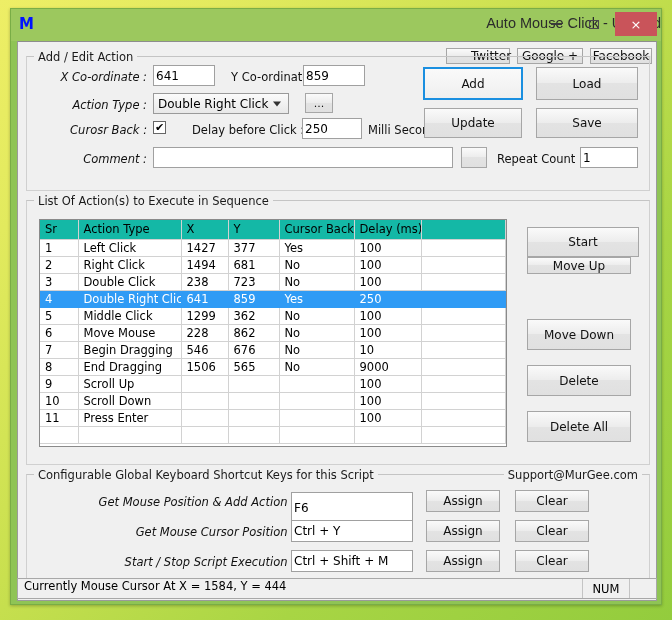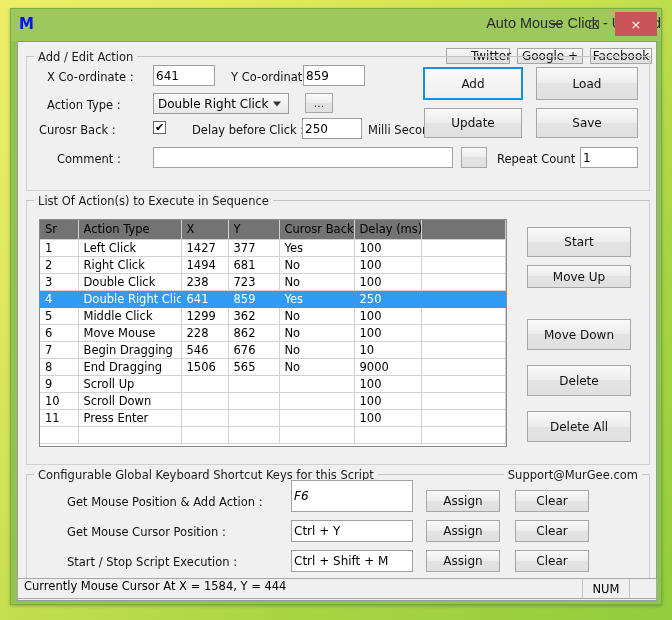--- a/index.html
+++ b/index.html
@@ -89,21 +89,21 @@
   #grp-list { left: 8px; top: 158px; width: 624px; height: 265px; }
   #grp-keys { left: 8px; top: 432px; width: 624px; height: 115px; }
 
   
   .lbl {
     position: absolute;
     font-size: 11.5px; color: #111;
     font-family: "DejaVu Sans", sans-serif;
     white-space: nowrap;
   }
-  .lbl.r { text-align: left; }
+  .lbl.r { text-align: right; font-style: italic; }
 
   
   .tin {
     position: absolute;
     background: #fff;
     border: 1px solid #a0a0a0;
     font-size: 12px; color: #000;
     font-family: "DejaVu Sans", sans-serif;
     padding: 0 2px;
     line-height: 1;
@@ -173,21 +173,21 @@
   table.grid th, table.grid td {
     border-right: 1px solid #d2d2d2;
     border-bottom: 1px solid #d2d2d2;
     padding: 0 0 0 5px;
     height: 17px;
     text-align: left;
     font-weight: normal;
     overflow: hidden;
     white-space: nowrap;
   }
-  table.grid th { height: 19px; background: #737373; }
+  table.grid th { height: 19px; background: #14b8a6; }
   table.grid tr.sel td { background: #2f9bf5; color: #fff; border-right-color: #2f9bf5; border-bottom-color: #2f9bf5; }
   td.c { text-align: center; padding-left: 0; }
 
   
   #statusbar {
     position: absolute;
     left: 6px; bottom: 5px;
     width: 640px; height: 21px;
     background: #f0f0f0;
     border: 1px solid #a8a8a8;
@@ -278,21 +278,21 @@
               <col style="width:75px">
               <col style="width:67px">
               <col>
           </colgroup>
           <thead>
             <tr>
               <th>Sr</th>
               <th>Action Type</th>
               <th>X</th>
               <th>Y</th>
-              <th>Curosr Back</th>
+              <th>Cursor Back</th>
               <th>Delay (ms)</th>
               <th></th>
             </tr>
           </thead>
           <tbody id="grid-body">
               <tr>
                 <td>1</td>
                 <td>Left Click</td>
                 <td>1427</td>
                 <td>377</td>
@@ -396,33 +396,33 @@
                 <td></td>
                 <td></td>
                 <td class="c"></td>
                 <td></td>
                 <td></td>
               </tr>
             </tbody>
         </table>
       </div>
 
-      <div class="btn" style="left:500px; top:26px; width:104px; height:30px;">Start</div>
-      <div class="btn" style="left:500px; top:64px; width:104px; height:23px;text-align:right;">Move Up</div>
+      <div class="btn" style="left:500px; top:26px; width:112px; height:30px;">Start</div>
+      <div class="btn" style="left:500px; top:56px; width:104px; height:17px;text-align:right;">Move Up</div>
       <div class="btn" style="left:500px; top:118px; width:104px; height:31px;">Move Down</div>
       <div class="btn" style="left:500px; top:164px; width:104px; height:31px;">Delete</div>
       <div class="btn" style="left:500px; top:210px; width:104px; height:31px;">Delete All</div>
     </div>
 
     <div class="group" id="grp-keys">
       <div class="legend">Configurable Global Keyboard Shortcut Keys for this Script</div>
       <div class="legend-right">Support@MurGee.com</div>
 
       <div class="lbl r" style="left:40px; top:20px; width:228px;">Get Mouse Position &amp; Add Action :</div>
-      <div class="tin" style="left:264px; top:5px; width:122px; height:32px;font-style:italic;">F6</div>
+      <div class="tin" style="left:264px; top:17px; width:122px; height:32px;">F6</div>
       <div class="btn" style="left:399px; top:15px; width:74px; height:22px;">Assign</div>
       <div class="btn" style="left:488px; top:15px; width:74px; height:22px;">Clear</div>
 
       <div class="lbl r" style="left:40px; top:50px; width:228px;">Get Mouse Cursor Position :</div>
       <div class="tin" style="left:264px; top:45px; width:122px; height:22px;">Ctrl + Y</div>
       <div class="btn" style="left:399px; top:45px; width:74px; height:22px;">Assign</div>
       <div class="btn" style="left:488px; top:45px; width:74px; height:22px;">Clear</div>
 
       <div class="lbl r" style="left:40px; top:80px; width:228px;">Start / Stop Script Execution :</div>
       <div class="tin" style="left:264px; top:75px; width:122px; height:22px;">Ctrl + Shift + M</div>

